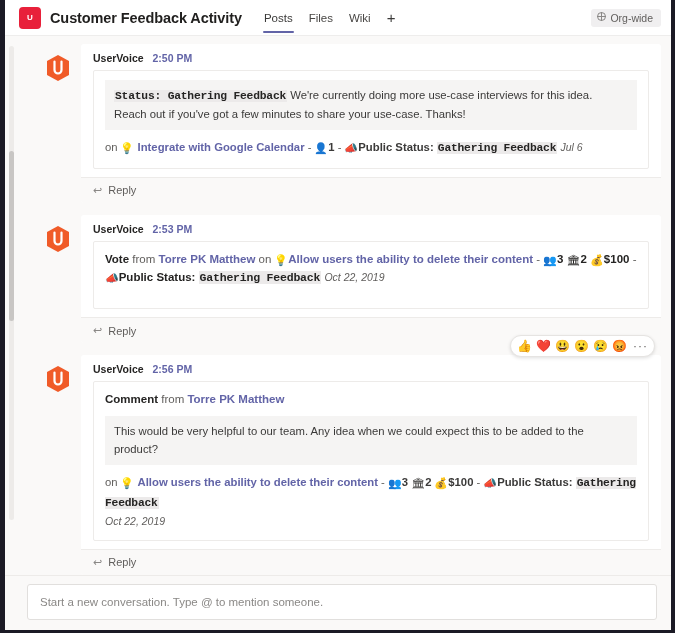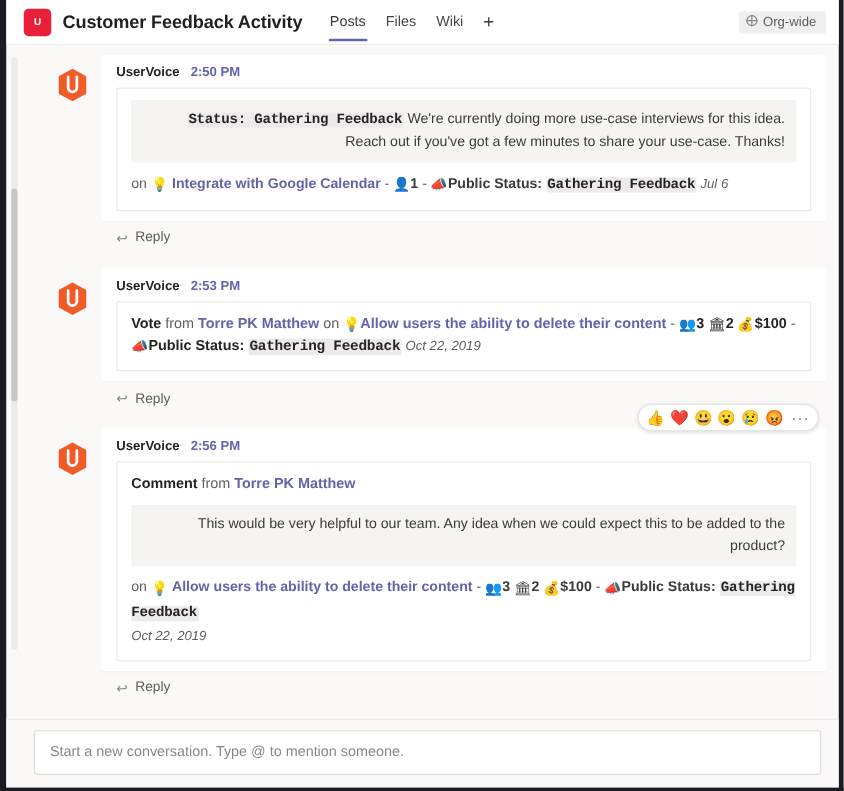--- a/index.html
+++ b/index.html
@@ -206,33 +206,32 @@
     padding: 9px 11px 10px 11px;
     margin-bottom: 8px;
   }
 
   .card-title {
     font-size: 11.5px;
     color: #252423;
     margin-bottom: 8px;
     line-height: 1.45;
   }
-  .card-title.nomargin { margin-bottom: 0; }
+  .card-title.nomargin { margin-bottom: 12px; }
   .b { font-weight: bold; }
   .lnk { color: #6264a7; font-weight: bold; text-decoration: none; }
   .muted { color: #605e5c; }
 
   .quote {
     background: #f5f4f3;
     padding: 7px 9px;
     font-size: 11.3px;
     line-height: 1.55;
     color: #3b3a39;
     margin-bottom: 8px;
-    text-align: right;
   }
   .mono {
     font-family: "Liberation Mono", "DejaVu Sans Mono", monospace;
     font-weight: bold;
     letter-spacing: -0.2px;
     color: #252423;
   }
   .status-chip {
     background: #eceaea;
     padding: 0 1px;

